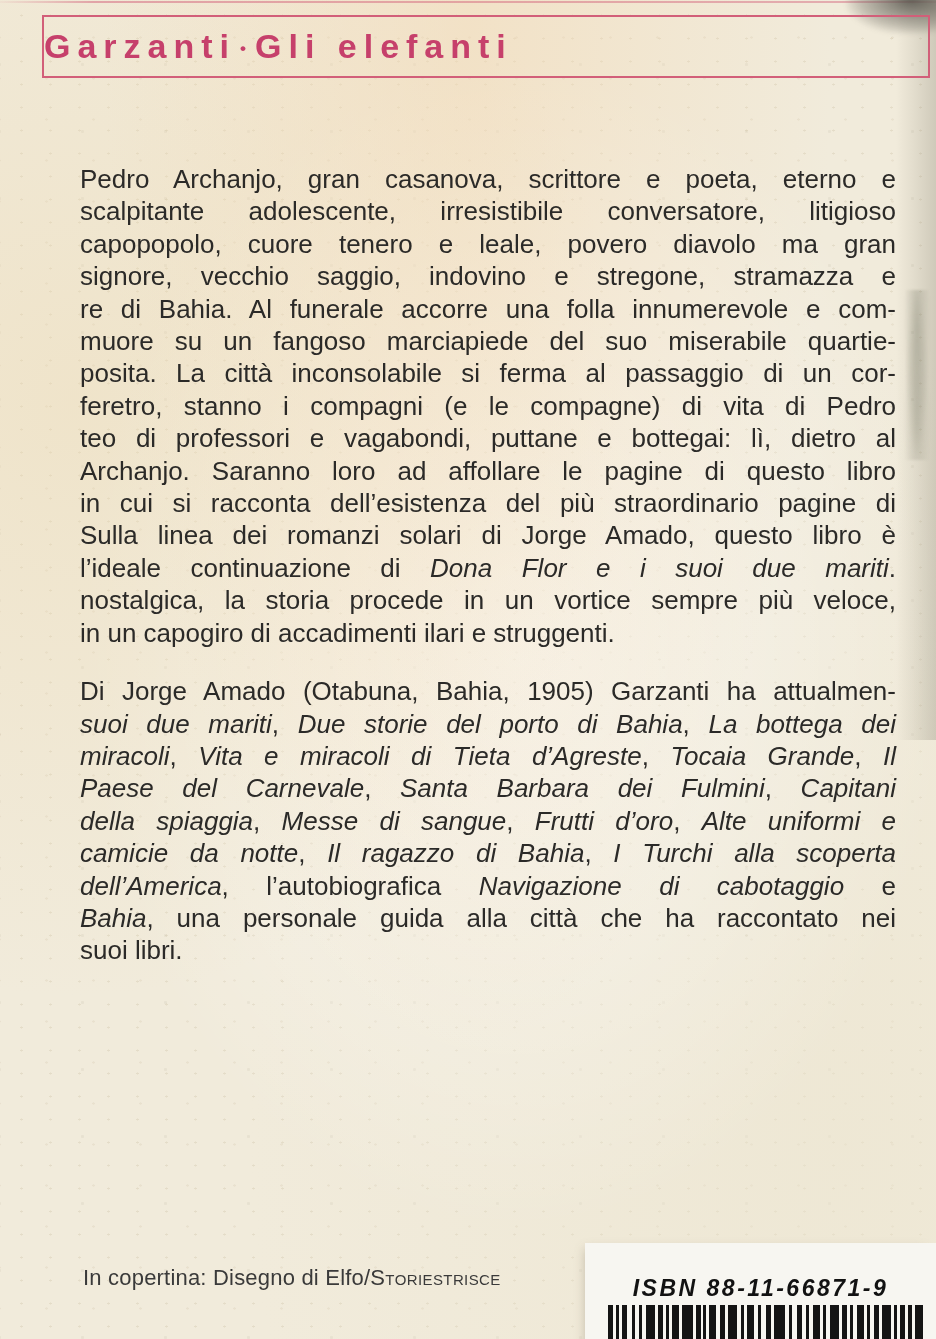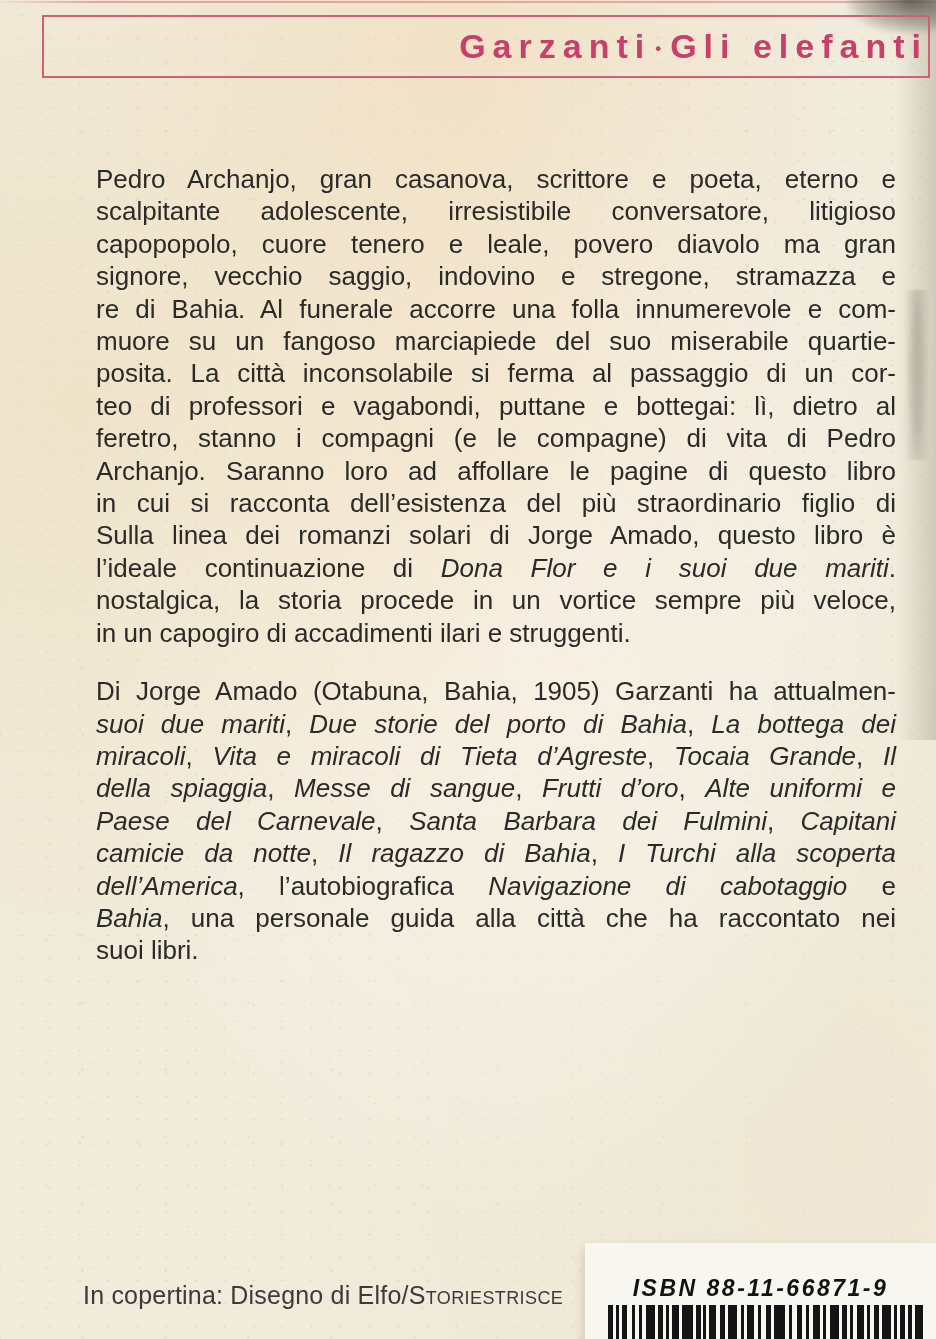--- a/index.html
+++ b/index.html
@@ -46,46 +46,46 @@
     position: absolute; right: 6px; top: 290px; width: 26px; height: 170px;
     background: radial-gradient(ellipse at 50% 20%, rgba(95,98,80,0.28), rgba(95,98,80,0) 70%),
                 radial-gradient(ellipse at 50% 75%, rgba(95,98,80,0.22), rgba(95,98,80,0) 70%);
     filter: blur(1px);
   }
 
   
   .series-box {
     position: absolute; left: 42px; top: 15px; width: 884px; height: 59px;
     border: 2px solid var(--accent-pink, #d25f79);
-    display: flex; align-items: center; justify-content: flex-end;
+    display: flex; align-items: center; justify-content: flex-start;
   }
   .series-title {
     font-weight: bold; font-size: 34px; letter-spacing: 7px;
     color: var(--brand-magenta, #c6406b);
     white-space: nowrap;
   }
   .series-title .dot {
     font-size: 0.5em; vertical-align: 0.22em; letter-spacing: 0; margin: 0 9px 0 4px;
   }
 
   
   .text-block {
     position: absolute; left: 80px; top: 163px; width: 816px;
     color: var(--ink, #2b2a28);
     font-size: 26px; line-height: 32.4px;
   }
-  .text-block .line { text-align: justify; text-align-last: justify; margin-left: 16px; }
+  .text-block .line { text-align: justify; text-align-last: justify; }
   .text-block .line.last { text-align-last: left; }
   .text-block em { }
   .para-3 { margin-top: 26px; }
 
   
   .credit {
     position: absolute; left: 83px; top: 1265px;
-    font-size: 25px; color: #3a3a3a; letter-spacing: 0.2px; margin-top: 16px;
+    font-size: 22px; color: #3a3a3a; letter-spacing: 0.2px;
   }
   .credit .sc { font-variant: small-caps; letter-spacing: 0.4px; }
 
   
   .isbn-box {
     position: absolute; left: 585px; top: 1243px; width: 351px; height: 124px;
     background: var(--label-white, #f7f6f1);
     box-shadow: -6px 0 10px -6px rgba(120,110,90,0.35);
     font-style: italic;
   }
@@ -117,37 +117,37 @@
 
   <div class="text-block">
     <div class="para">
         <div class="line"><span>Pedro Archanjo, gran casanova, scrittore e poeta, eterno e</span></div>
         <div class="line"><span>scalpitante adolescente, irresistibile conversatore, litigioso</span></div>
         <div class="line"><span>capopopolo, cuore tenero e leale, povero diavolo ma gran</span></div>
         <div class="line"><span>signore, vecchio saggio, indovino e stregone, stramazza e</span></div>
         <div class="line"><span>re di Bahia. Al funerale accorre una folla innumerevole e com-</span></div>
         <div class="line"><span>muore su un fangoso marciapiede del suo miserabile quartie-</span></div>
         <div class="line"><span>posita. La città inconsolabile si ferma al passaggio di un cor-</span></div>
+        <div class="line"><span>feretro, stanno i compagni (e le compagne) di vita di Pedro</span></div>
         <div class="line"><span>teo di professori e vagabondi, puttane e bottegai: lì, dietro al</span></div>
-        <div class="line"><span>feretro, stanno i compagni (e le compagne) di vita di Pedro</span></div>
         <div class="line"><span>Archanjo. Saranno loro ad affollare le pagine di questo libro</span></div>
-        <div class="line"><span>in cui si racconta dell’esistenza del più straordinario figlio di</span></div>
+        <div class="line"><span>in cui si racconta dell’esistenza del più straordinario pagine di</span></div>
       </div>
     <div class="para">
         <div class="line"><span>Sulla linea dei romanzi solari di Jorge Amado, questo libro è</span></div>
         <div class="line"><span>l’ideale continuazione di </span><em>Dona Flor e i suoi due mariti</em><span>.</span></div>
         <div class="line"><span>nostalgica, la storia procede in un vortice sempre più veloce,</span></div>
         <div class="line last"><span>in un capogiro di accadimenti ilari e struggenti.</span></div>
       </div>
     <div class="para para-3">
         <div class="line"><span>Di Jorge Amado (Otabuna, Bahia, 1905) Garzanti ha attualmen-</span></div>
         <div class="line"><em>suoi due mariti</em><span>, </span><em>Due storie del porto di Bahia</em><span>, </span><em>La bottega dei</em></div>
         <div class="line"><em>miracoli</em><span>, </span><em>Vita e miracoli di Tieta d’Agreste</em><span>, </span><em>Tocaia Grande</em><span>, </span><em>Il</em></div>
+        <div class="line"><em>Paese del Carnevale</em><span>, </span><em>Santa Barbara dei Fulmini</em><span>, </span><em>Capitani</em></div>
         <div class="line"><em>della spiaggia</em><span>, </span><em>Messe di sangue</em><span>, </span><em>Frutti d’oro</em><span>, </span><em>Alte uniformi e</em></div>
-        <div class="line"><em>Paese del Carnevale</em><span>, </span><em>Santa Barbara dei Fulmini</em><span>, </span><em>Capitani</em></div>
         <div class="line"><em>camicie da notte</em><span>, </span><em>Il ragazzo di Bahia</em><span>, </span><em>I Turchi alla scoperta</em></div>
         <div class="line"><em>dell’America</em><span>, l’autobiografica </span><em>Navigazione di cabotaggio</em><span> e</span></div>
         <div class="line"><em>Bahia</em><span>, una personale guida alla città che ha raccontato nei</span></div>
         <div class="line last"><span>suoi libri.</span></div>
       </div>
   </div>
 
   <div class="credit">
     <span>In copertina: Disegno di Elfo/</span><span class="sc">Storiestrisce</span>
   </div>

